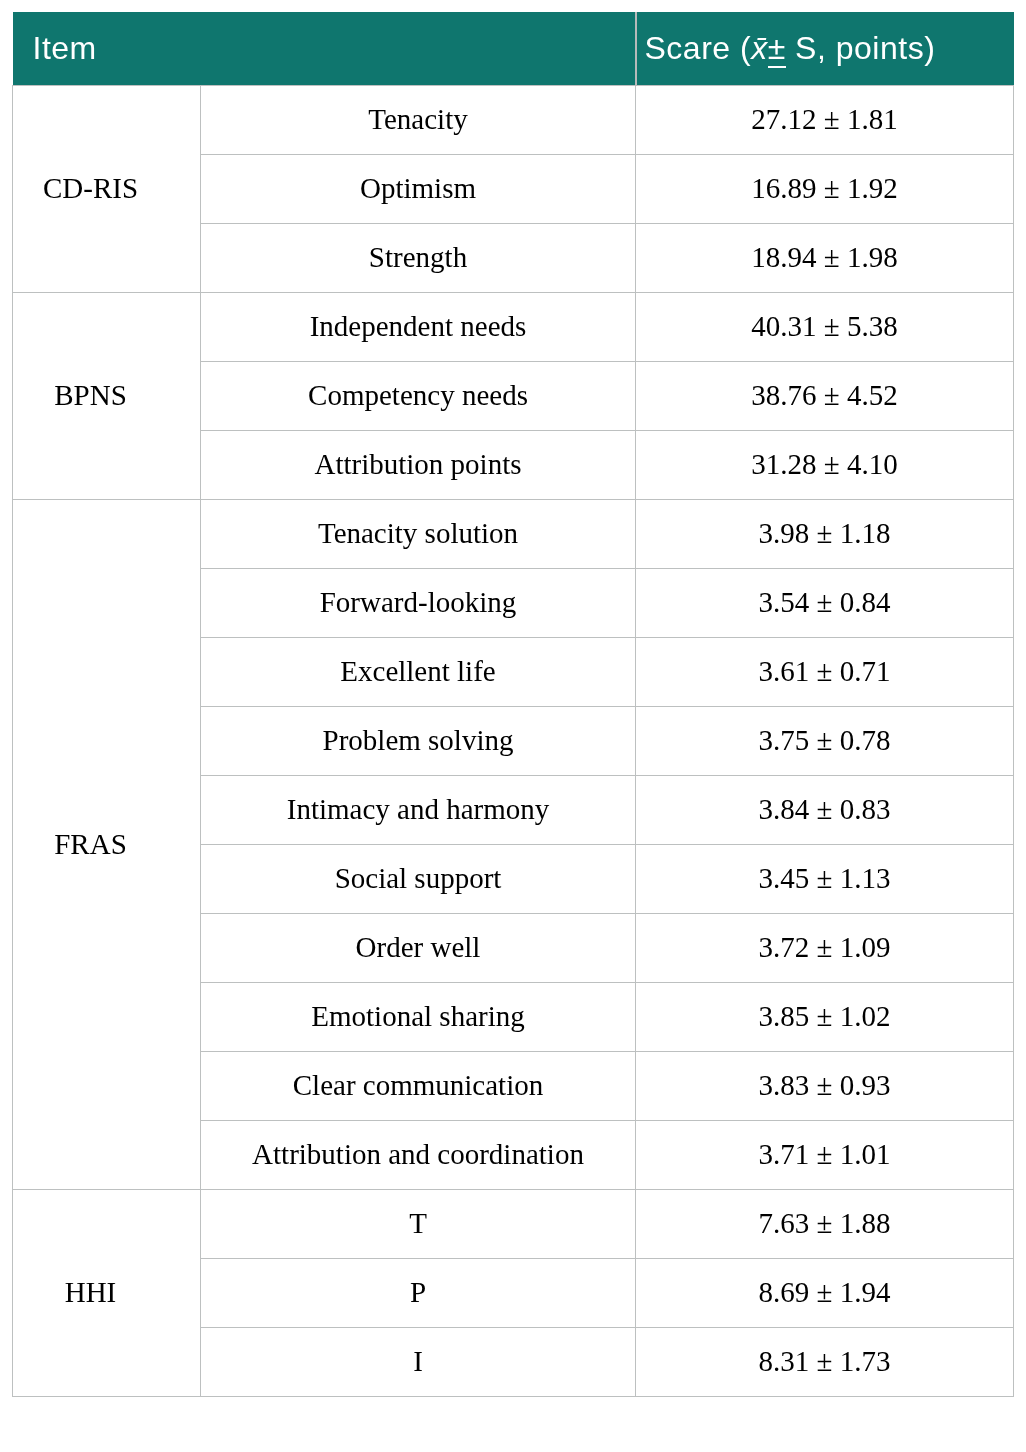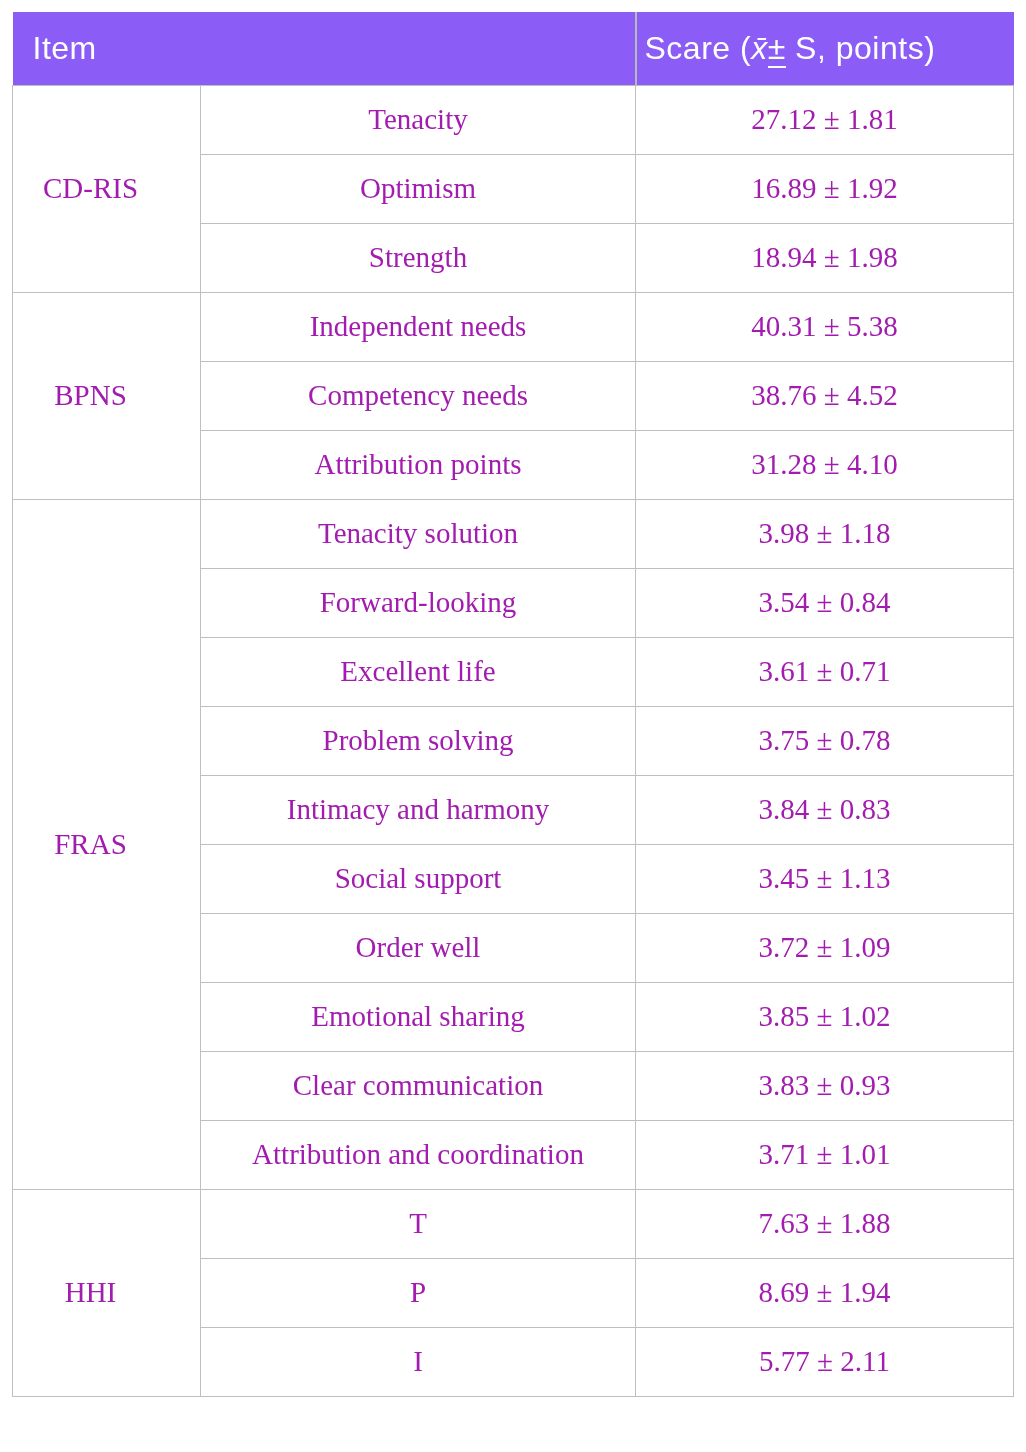--- a/index.html
+++ b/index.html
@@ -17,41 +17,41 @@
     width: 1001px;
     border-collapse: collapse;
     table-layout: fixed;
   }
   col.c-group { width: 188px; }
   col.c-item  { width: 435px; }
   col.c-score { width: 378px; }
 
   thead tr { height: 73px; }
   thead th {
-    background: #8b5cf6;
+    background: #0f766e;
     color: #ffffff;
     font-family: "Liberation Sans", sans-serif;
     font-size: 32px;
     font-weight: 400;
     letter-spacing: 0.5px;
     text-align: left;
     vertical-align: middle;
     padding: 0 0 0 20px;
     border: none;
   }
   thead th.th-score { border-left: 2px solid #b7baba; padding-left: 8px; }
   .xbar { font-style: italic; }
   .pm { border-bottom: 2px solid #ffffff; }
 
   tbody tr { height: 69px; }
   tbody td {
     border: 1.5px solid #bdc0c0;
     font-family: "Liberation Serif", serif;
     font-size: 29px;
-    color: #a21caf;
+    color: #000000;
     text-align: center;
     vertical-align: middle;
     padding: 0;
   }
   tbody td.group-cell { padding-right: 32px; }
 
   .footnote {
     position: absolute;
     left: 10px; top: 1408px;
     width: 1012px;
@@ -151,19 +151,19 @@
           <td class="group-cell" rowspan="3">HHI</td>
           <td>T</td>
           <td>7.63 ± 1.88</td>
         </tr>
         <tr>
           <td>P</td>
           <td>8.69 ± 1.94</td>
         </tr>
         <tr>
           <td>I</td>
-          <td>5.77 ± 2.11</td>
+          <td>8.31 ± 1.73</td>
         </tr>
       </tbody>
   </table>
 
 
 </div>
 
 </body></html>

